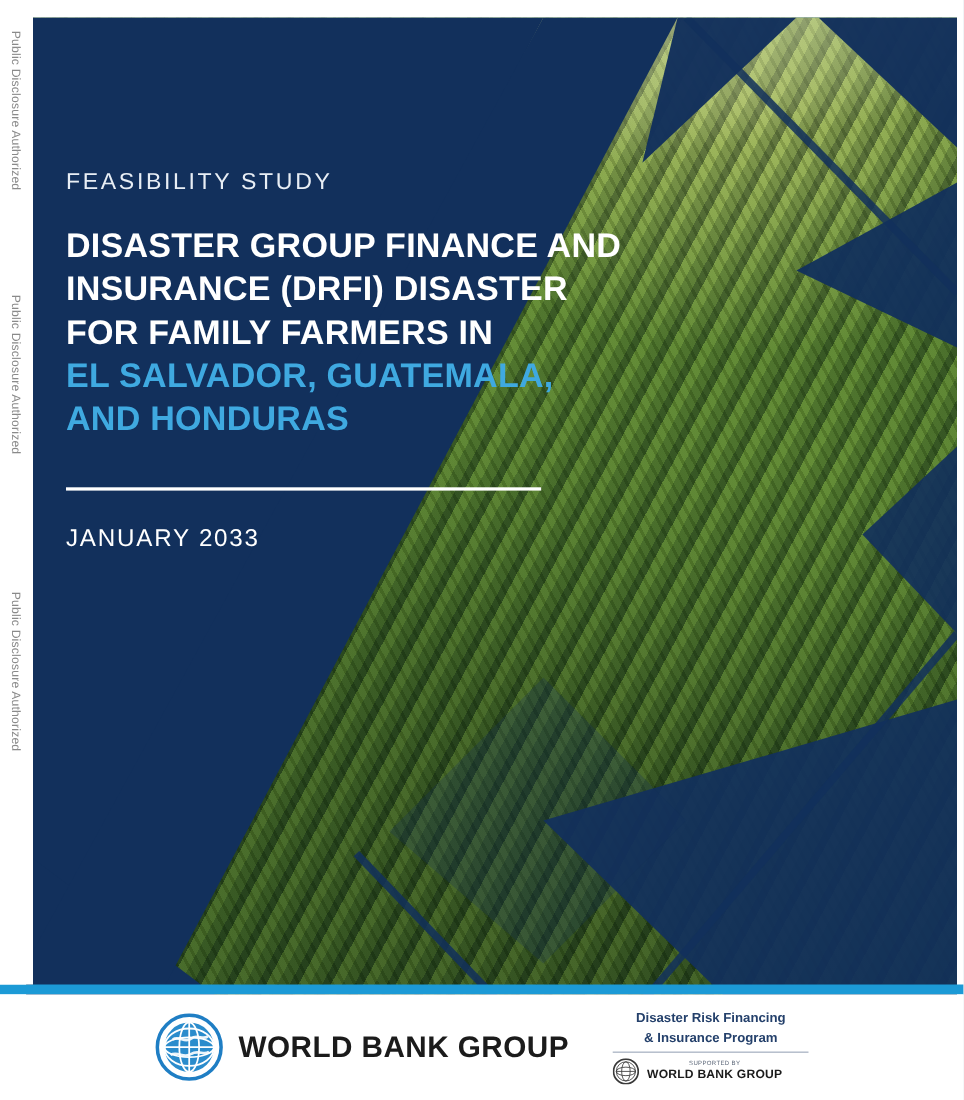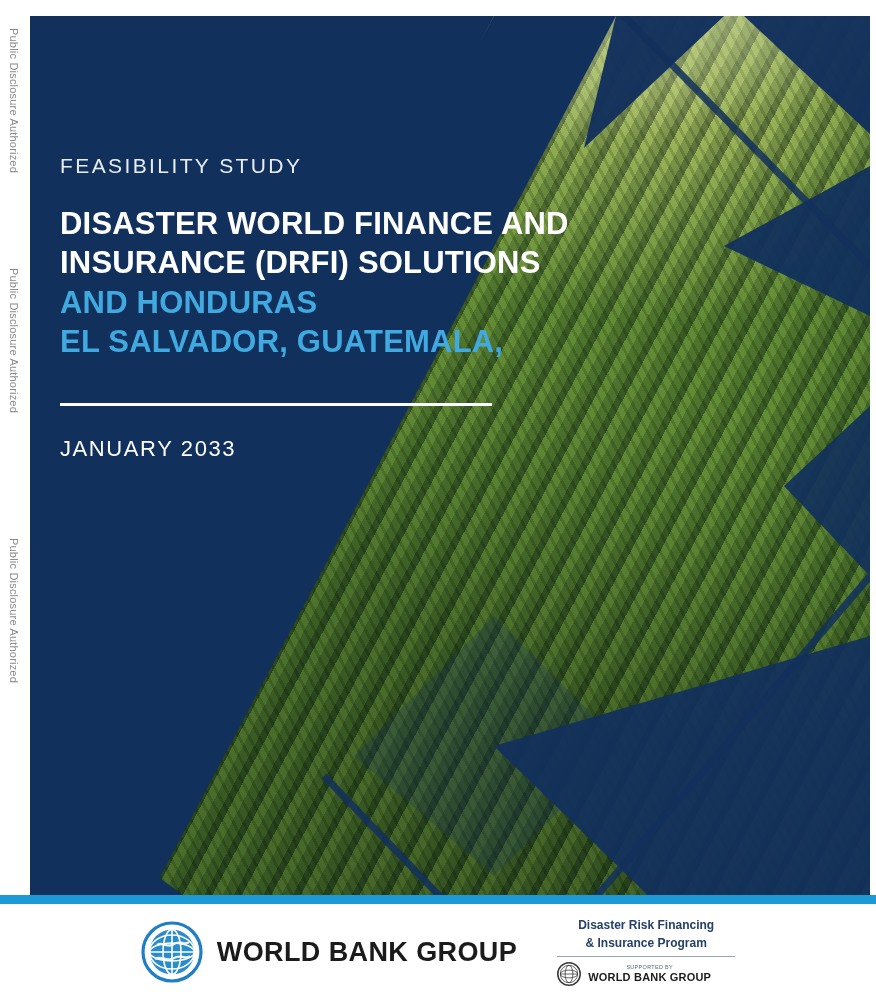--- a/index.html
+++ b/index.html
@@ -261,24 +261,25 @@
       <g stroke="#12305c" stroke-width="7" opacity="0.85" fill="none">
         <line x1="600" y1="0" x2="846" y2="250"></line>
         <line x1="846" y1="560" x2="560" y2="895"></line>
         <line x1="300" y1="760" x2="430" y2="895"></line>
       </g>
     </svg>
 
     <div class="text-block">
       <p class="eyebrow">FEASIBILITY STUDY</p>
       <h1 class="title">
-        <span>DISASTER WORLD FINANCE AND</span><br>
-        <span>INSURANCE (DRFI) SOLUTIONS</span><br>
+        <span>DISASTER GROUP FINANCE AND</span><br>
+        <span>INSURANCE (DRFI) DISASTER</span><br>
+        <span>FOR FAMILY FARMERS IN</span>
+        <span class="hl">EL SALVADOR, GUATEMALA,</span>
         <span class="hl">AND HONDURAS</span>
-        <span class="hl">EL SALVADOR, GUATEMALA,</span>
       </h1>
       <div class="rule"></div>
       <p class="date">JANUARY 2033</p>
     </div>
   </div>
 
   <div class="accent-bar"></div>
 
   <div class="footer">
     <div class="footer-inner">

